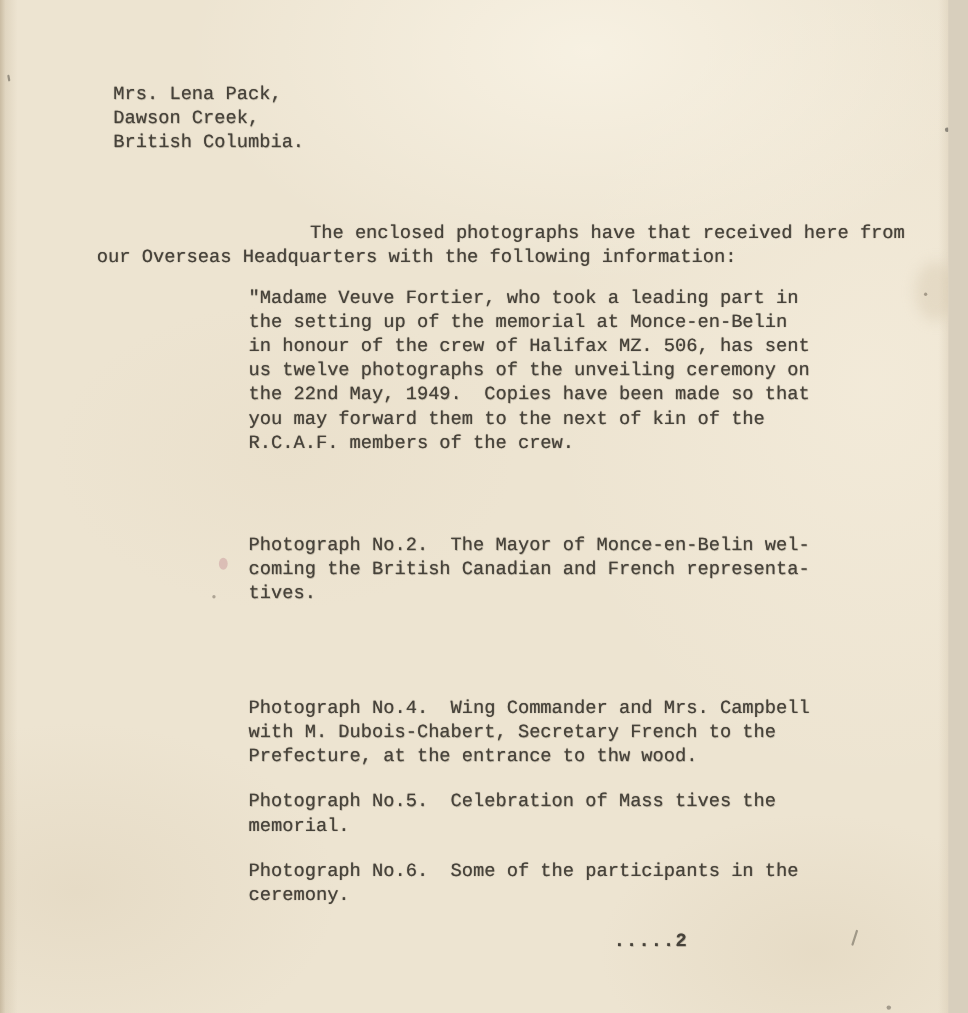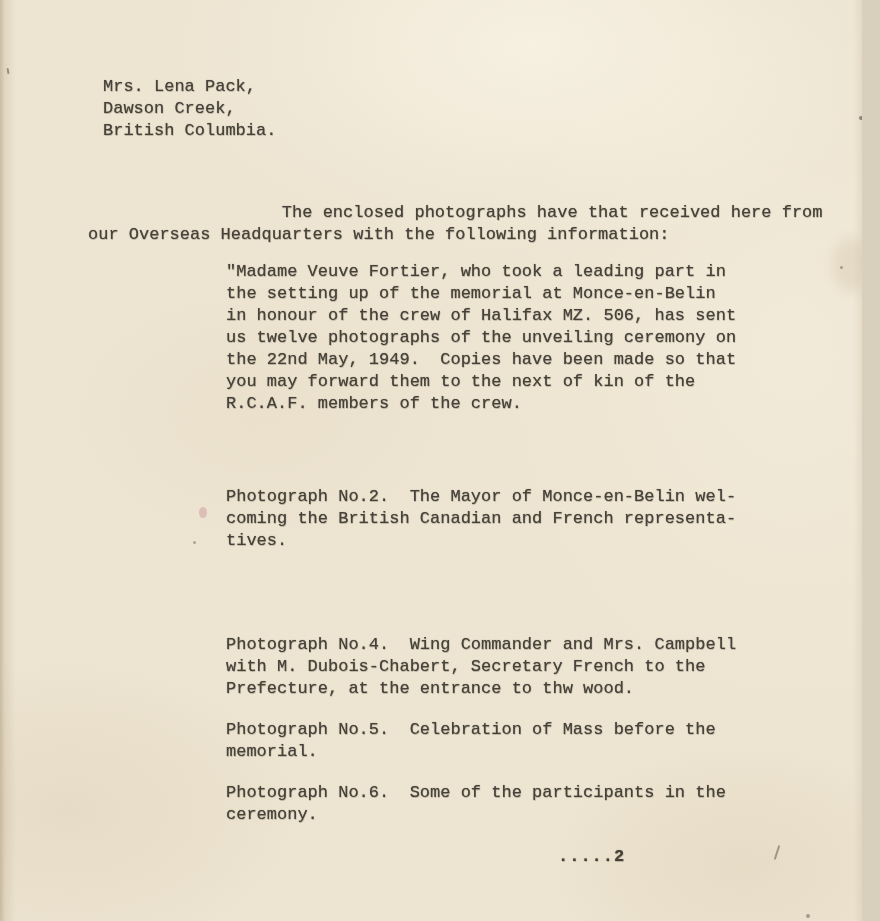--- a/index.html
+++ b/index.html
@@ -69,21 +69,21 @@
 
   <div class="typed" style="left:226px; top:486px;">Photograph No.2.  The Mayor of Monce-en-Belin wel-
 coming the British Canadian and French representa-
 tives.</div>
 
 
   <div class="typed" style="left:226px; top:634px;">Photograph No.4.  Wing Commander and Mrs. Campbell
 with M. Dubois-Chabert, Secretary French to the
 Prefecture, at the entrance to thw wood.</div>
 
-  <div class="typed" style="left:226px; top:719px;">Photograph No.5.  Celebration of Mass before the
+  <div class="typed" style="left:226px; top:719px;">Photograph No.5.  Celebration of Mass tives the
 memorial.</div>
 
   <div class="typed" style="left:226px; top:782px;">Photograph No.6.  Some of the participants in the
 ceremony.</div>
 
   <div class="typed marker" style="left:558px; top:846px;">.....2</div>
 
   <div class="blotch" style="left:832px; top:238px; width:38px; height:54px; background:rgba(206,190,162,0.32);"></div>
   <div class="speck" style="left:199px; top:507px; width:8px; height:11px; background:rgba(201,153,155,0.50); filter:blur(0.5px);"></div>
   <div class="speck" style="left:193px; top:541px; width:3px; height:3px; background:rgba(110,100,88,0.50);"></div>

